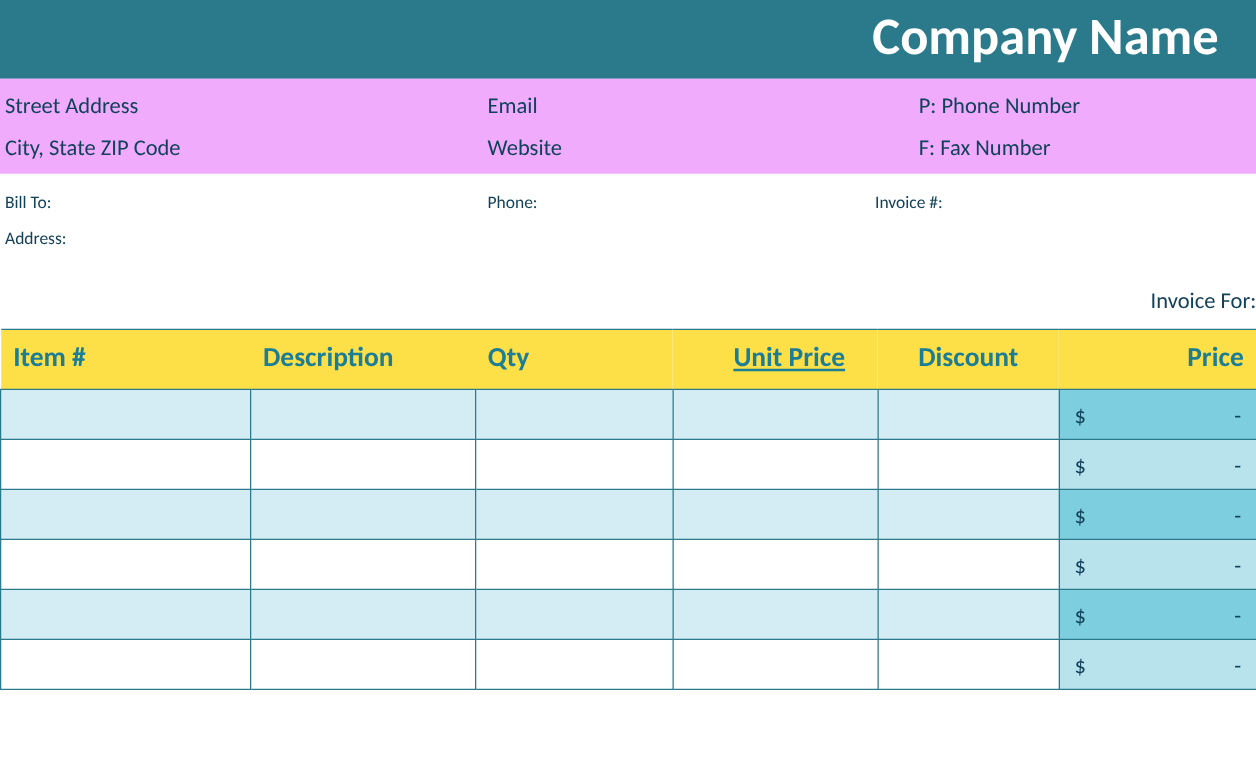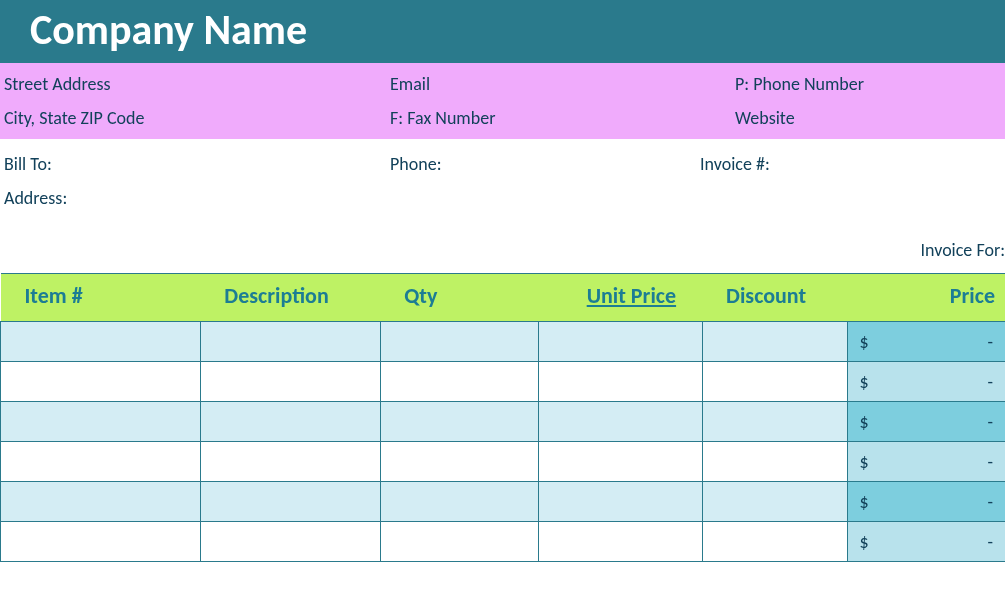--- a/index.html
+++ b/index.html
@@ -10,62 +10,63 @@
     width: 1005px;
   }
   .header-bar {
     background: #2a7a8c;
     padding: 4px 30px 8px;
   }
   .company-name {
     color: #fff;
     font-size: 42px;
     font-weight: 700;
+    text-align: right;
   }
   .info-band {
     background: #f0abfc;
     padding: 10px 0 10px 0;
     display: grid;
     grid-template-columns: 390px 345px 1fr;
     row-gap: 12px;
     color: #12415a;
     font-size: 18px;
   }
   .info-band .c1 { padding-left: 4px; }
   .billto {
     display: grid;
     grid-template-columns: 390px 310px 1fr;
     row-gap: 12px;
     padding: 14px 0 10px 0;
     color: #12415a;
-    font-size: 18px;
+    font-size: 14px;
   }
   .billto .c1 { padding-left: 4px; }
   .invoice-for {
     padding: 20px 0 12px 4px;
     color: #12415a;
     font-size: 18px;
     text-align: right;
   }
   table.items {
     border-collapse: collapse;
     width: 100%;
     border-top: 1px solid #2a7a8c;
   }
   table.items th {
     text-align: left;
-    padding: 8px 10px 12px 24px;
+    padding: 8px 10px 12px 10px;
     color: #1c7d94;
     font-weight: 700;
     font-size: 22px;
-    background: #bef264;
+    background: #fde047;
     border-bottom: 1px solid #2a7a8c;
   }
   table.items th.th-unit { text-align: right; padding-right: 26px; }
-  table.items th.th-disc { text-align: left; padding-right: 10px; }
+  table.items th.th-disc { text-align: center; padding-right: 10px; }
   table.items th.th-price { text-align: right; }
   table.items td {
     border: 1px solid #2a7a8c;
     height: 40px;
     font-size: 18px;
     color: #12415a;
   }
   tr.row-odd td  { background: #d4edf4; }
   tr.row-even td { background: #ffffff; }
   td.price-cell-odd  { background: #7dcede !important; }
@@ -90,22 +91,22 @@
 
 <div class="header-bar">
   <div class="company-name">Company Name</div>
 </div>
 
 <div class="info-band">
   <div class="c1">Street Address</div>
   <div>Email</div>
   <div>P: Phone Number</div>
   <div class="c1">City, State ZIP Code</div>
+  <div>Website</div>
   <div>F: Fax Number</div>
-  <div>Website</div>
 </div>
 
 <div class="billto">
   <div class="c1">Bill To:</div>
   <div>Phone:</div>
   <div>Invoice #:</div>
   <div class="c1">Address:</div>
   <div></div>
   <div></div>
 </div>

